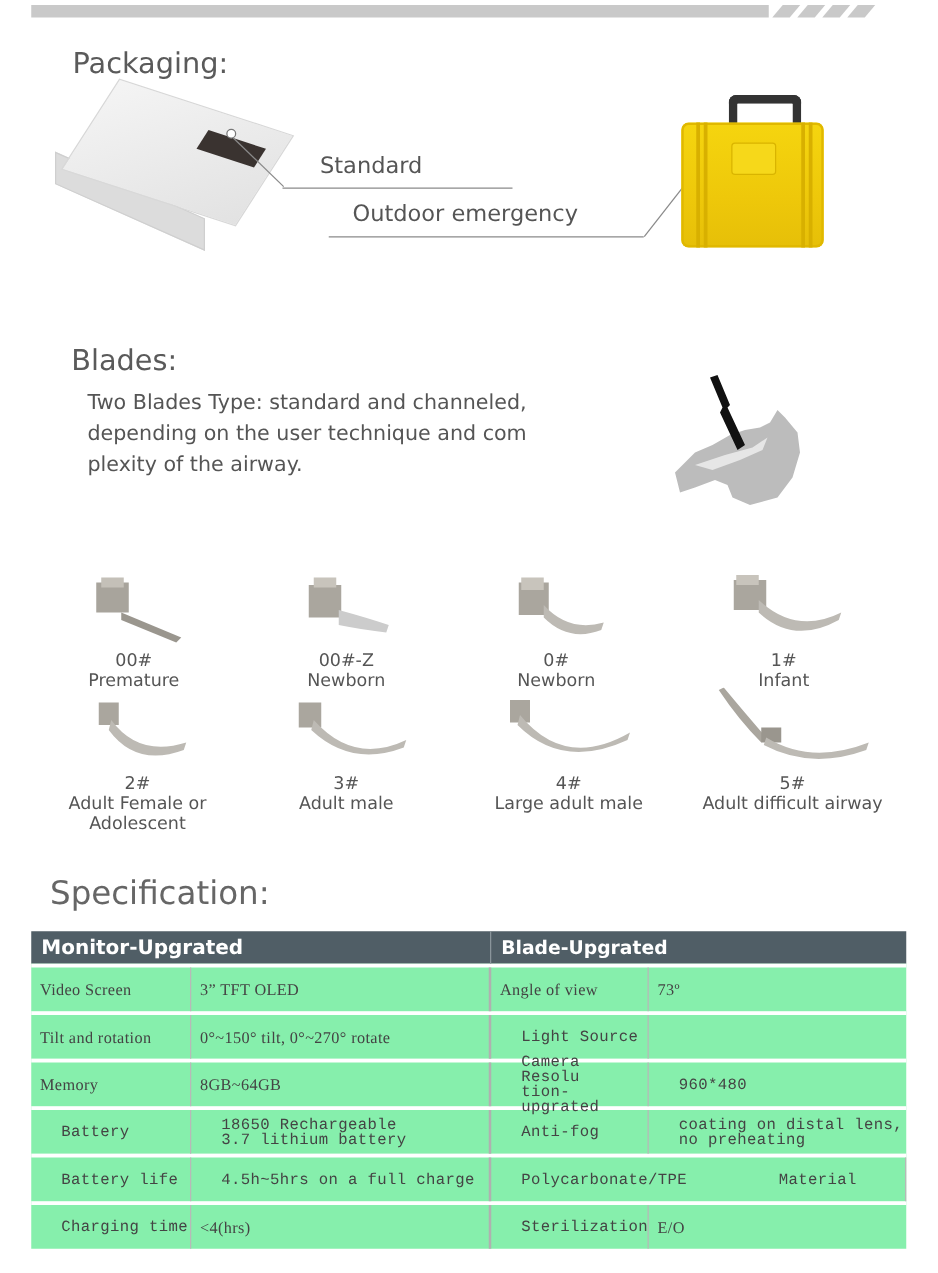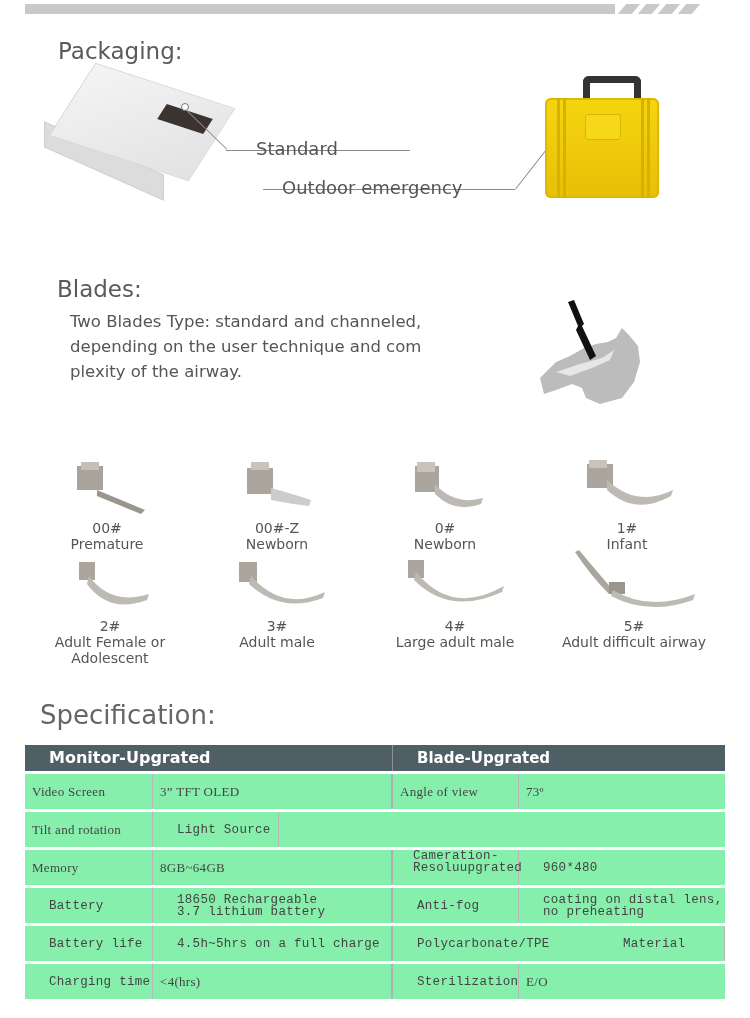--- a/index.html
+++ b/index.html
@@ -17,21 +17,21 @@
 
   
   .box { position: absolute; left: 42px; top: 78px; width: 160px; height: 130px; }
   .box-top { position: absolute; left: 30px; top: 0; width: 140px; height: 88px; background: linear-gradient(135deg,#f4f4f4,#e2e2e2); transform: skewY(18deg) skewX(-28deg); border: 1px solid #d8d8d8; }
   .box-side { position: absolute; left: 2px; top: 70px; width: 120px; height: 26px; background: #dcdcdc; transform: skewY(24deg); border: 1px solid #cfcfcf; }
   .box-label { position: absolute; left: 120px; top: 32px; width: 46px; height: 18px; background: #3a3330; transform: skewY(18deg) skewX(-28deg); }
 
   .callout-circle { position: absolute; width: 8px; height: 8px; border: 1px solid #777; border-radius: 50%; background: #fff; }
   .line { position: absolute; height: 1px; background: #8a8a8a; transform-origin: 0 0; }
 
-  .label { position: absolute; font-family: "DejaVu Sans", sans-serif; color: #555; font-size: 18px; margin-top: 16px; }
+  .label { position: absolute; font-family: "DejaVu Sans", sans-serif; color: #555; font-size: 18px; }
   .lbl-standard { left: 256px; top: 122px; }
   .lbl-outdoor { left: 282px; top: 161px; text-align: center; }
 
   
   .case { position: absolute; left: 541px; top: 74px; width: 122px; height: 128px; }
   .case-handle { position: absolute; left: 42px; top: 2px; width: 58px; height: 30px; border: 7px solid #333; border-bottom: none; border-radius: 6px 6px 0 0; }
   .case-body { position: absolute; left: 4px; top: 24px; width: 114px; height: 100px; background: linear-gradient(180deg,#f5d50f,#eec80a 60%,#e6bf08); border-radius: 6px; box-shadow: inset 0 0 0 2px #e0b800; }
   .case-rib { position: absolute; top: 24px; width: 3px; height: 100px; background: #d8b000; }
   .case-plate { position: absolute; left: 44px; top: 40px; width: 36px; height: 26px; border: 1px solid #d9b400; border-radius: 3px; background: #f6d81a; }
 
@@ -41,21 +41,21 @@
   .airway { position: absolute; left: 536px; top: 298px; width: 110px; height: 108px; }
 
   
   .blade { position: absolute; text-align: center; }
   .blade-img { position: relative; height: 56px; margin: 0 auto; }
   .blade-num, .blade-name { font-family: "DejaVu Sans", sans-serif; font-size: 14px; color: #555; line-height: 16px; }
 
   
   .spec { position: absolute; left: 25px; top: 745px; width: 700px; }
   .spec-head { height: 26px; background: #505e66; display: flex; }
-  .spec-head div { color: #fff; font-family: "DejaVu Sans", sans-serif; font-weight: bold; font-size: 16px; line-height: 26px; padding-left: 24px; }
+  .spec-head div { color: #fff; font-family: "DejaVu Sans", sans-serif; font-weight: bold; font-size: 16px; line-height: 26px; padding-left: 8px; }
   .sh-left { width: 368px; border-right: 1px solid #8a959b; }
   .sh-right { flex: 1; font-size: 15px !important; }
   .spec-row { display: flex; height: 38px; border-top: 3px solid #fff; background: #86efac; }
   .cell { font-family: "Liberation Serif", "DejaVu Serif", serif; font-size: 13px; color: #444; display: flex; align-items: center; padding-left: 7px; line-height: 12px; letter-spacing: 0.3px; }
   .c1 { width: 128px; border-right: 1px solid #b8b8b8; }
   .c2 { width: 240px; border-right: 2px solid #b0b0b0; }
   .c3 { width: 126px; border-right: 1px solid #b8b8b8; }
   .c4 { flex: 1; }
   .mono { font-family: "Liberation Mono", "DejaVu Sans Mono", monospace; font-size: 12.5px; padding-left: 24px; }
 </style>
@@ -191,26 +191,27 @@
   </div>
 
   <div class="spec-row">
     <div class="cell c1">Video Screen</div>
     <div class="cell c2">3” TFT OLED</div>
     <div class="cell c3">Angle of view</div>
     <div class="cell c4">73º</div>
   </div>
   <div class="spec-row">
     <div class="cell c1">Tilt and rotation</div>
+    <div class="cell c2">0°~150° tilt, 0°~270° rotate</div>
     <div class="cell c3 mono">Light Source</div>
   </div>
   <div class="spec-row">
     <div class="cell c1">Memory</div>
     <div class="cell c2">8GB~64GB</div>
-    <div class="cell c3 mono" style="flex-direction:row;align-items:flex-start;justify-content:center">
+    <div class="cell c3 mono" style="flex-direction:column;align-items:center;justify-content:center">
       <span>Camera Resolu</span>
       <span>tion-upgrated</span>
     </div>
     <div class="cell c4 mono">960*480</div>
   </div>
   <div class="spec-row">
     <div class="cell c1 mono">Battery</div>
     <div class="cell c2 mono" style="flex-direction:column;align-items:flex-start;justify-content:center">
       <span>18650 Rechargeable</span>
       <span>3.7 lithium battery</span>

